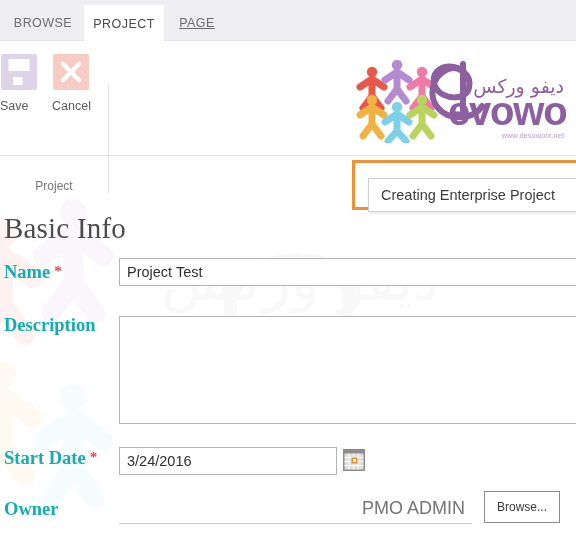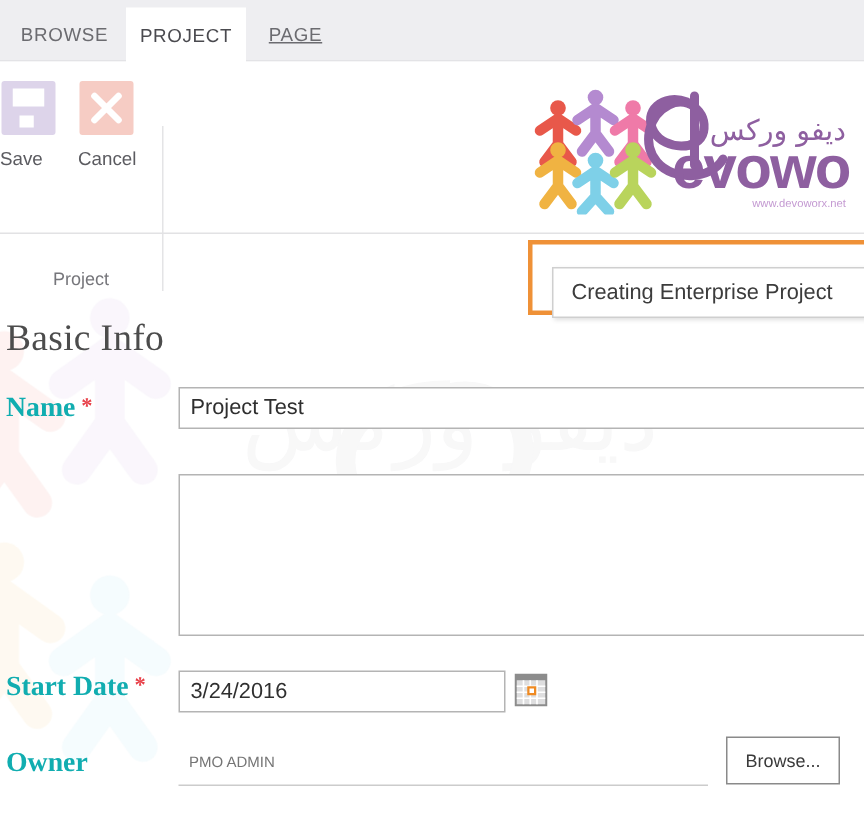--- a/index.html
+++ b/index.html
@@ -158,21 +158,21 @@
   #form-area {
     position: absolute;
     left: 0; top: 157px;
     width: 576px; height: 392px;
     z-index: 4;
   }
   #page-title {
     position: absolute;
     left: 4px; top: 55px;
     font-family: "Liberation Serif", serif;
-    font-size: 25px;
+    font-size: 29px;
     color: #4c4c4c;
     letter-spacing: 0.2px;
   }
   .field-label {
     position: absolute;
     font-family: "Liberation Serif", serif;
     font-size: 18.5px;
     font-weight: bold;
     color: #11adb0;
     white-space: nowrap;
@@ -222,24 +222,25 @@
   }
   #input-owner {
     position: absolute;
     left: 119px; top: 337px;
     width: 353px; height: 30px;
     box-sizing: border-box;
     border: none;
     border-bottom: 1px solid #cccccc;
     background: #ffffff;
     font-family: "Liberation Sans", sans-serif;
-    font-size: 10px;
+    font-size: 18px;
     color: #9a9a9a;
     padding: 2px 7px;
     outline: none;
+    text-align: right;
   }
   #btn-browse {
     position: absolute;
     left: 484px; top: 334px;
     width: 76px; height: 32px;
     box-sizing: border-box;
     background: #ffffff;
     border: 1px solid #8a8a8a;
     font-family: "Liberation Sans", sans-serif;
     font-size: 12px;
@@ -377,20 +378,23 @@
 
 <div id="form-area">
 
   <div id="page-title">Basic Info</div>
 
   <div class="field-label" id="label-name">
     <span>Name</span><span class="req-star">*</span>
   </div>
   <input class="txt-input" id="input-name" type="text" value="Project Test" style="">
 
+  <div class="field-label" id="label-desc">
+    <span>Description</span>
+  </div>
   <textarea class="txt-input" id="input-desc" placeholder="" style=""></textarea>
 
   <div class="field-label" id="label-start">
     <span>Start Date</span><span class="req-star">*</span>
   </div>
   <input class="txt-input" id="input-start" type="text" value="3/24/2016" style="">
   <svg id="cal-icon" viewBox="0 0 22 22">
     <rect x="0" y="0" width="22" height="22" fill="#8c8c8c"></rect>
     <rect x="1.5" y="4.5" width="19" height="16" fill="#dededf"></rect>
     <g stroke="#ffffff" stroke-width="1.1">

